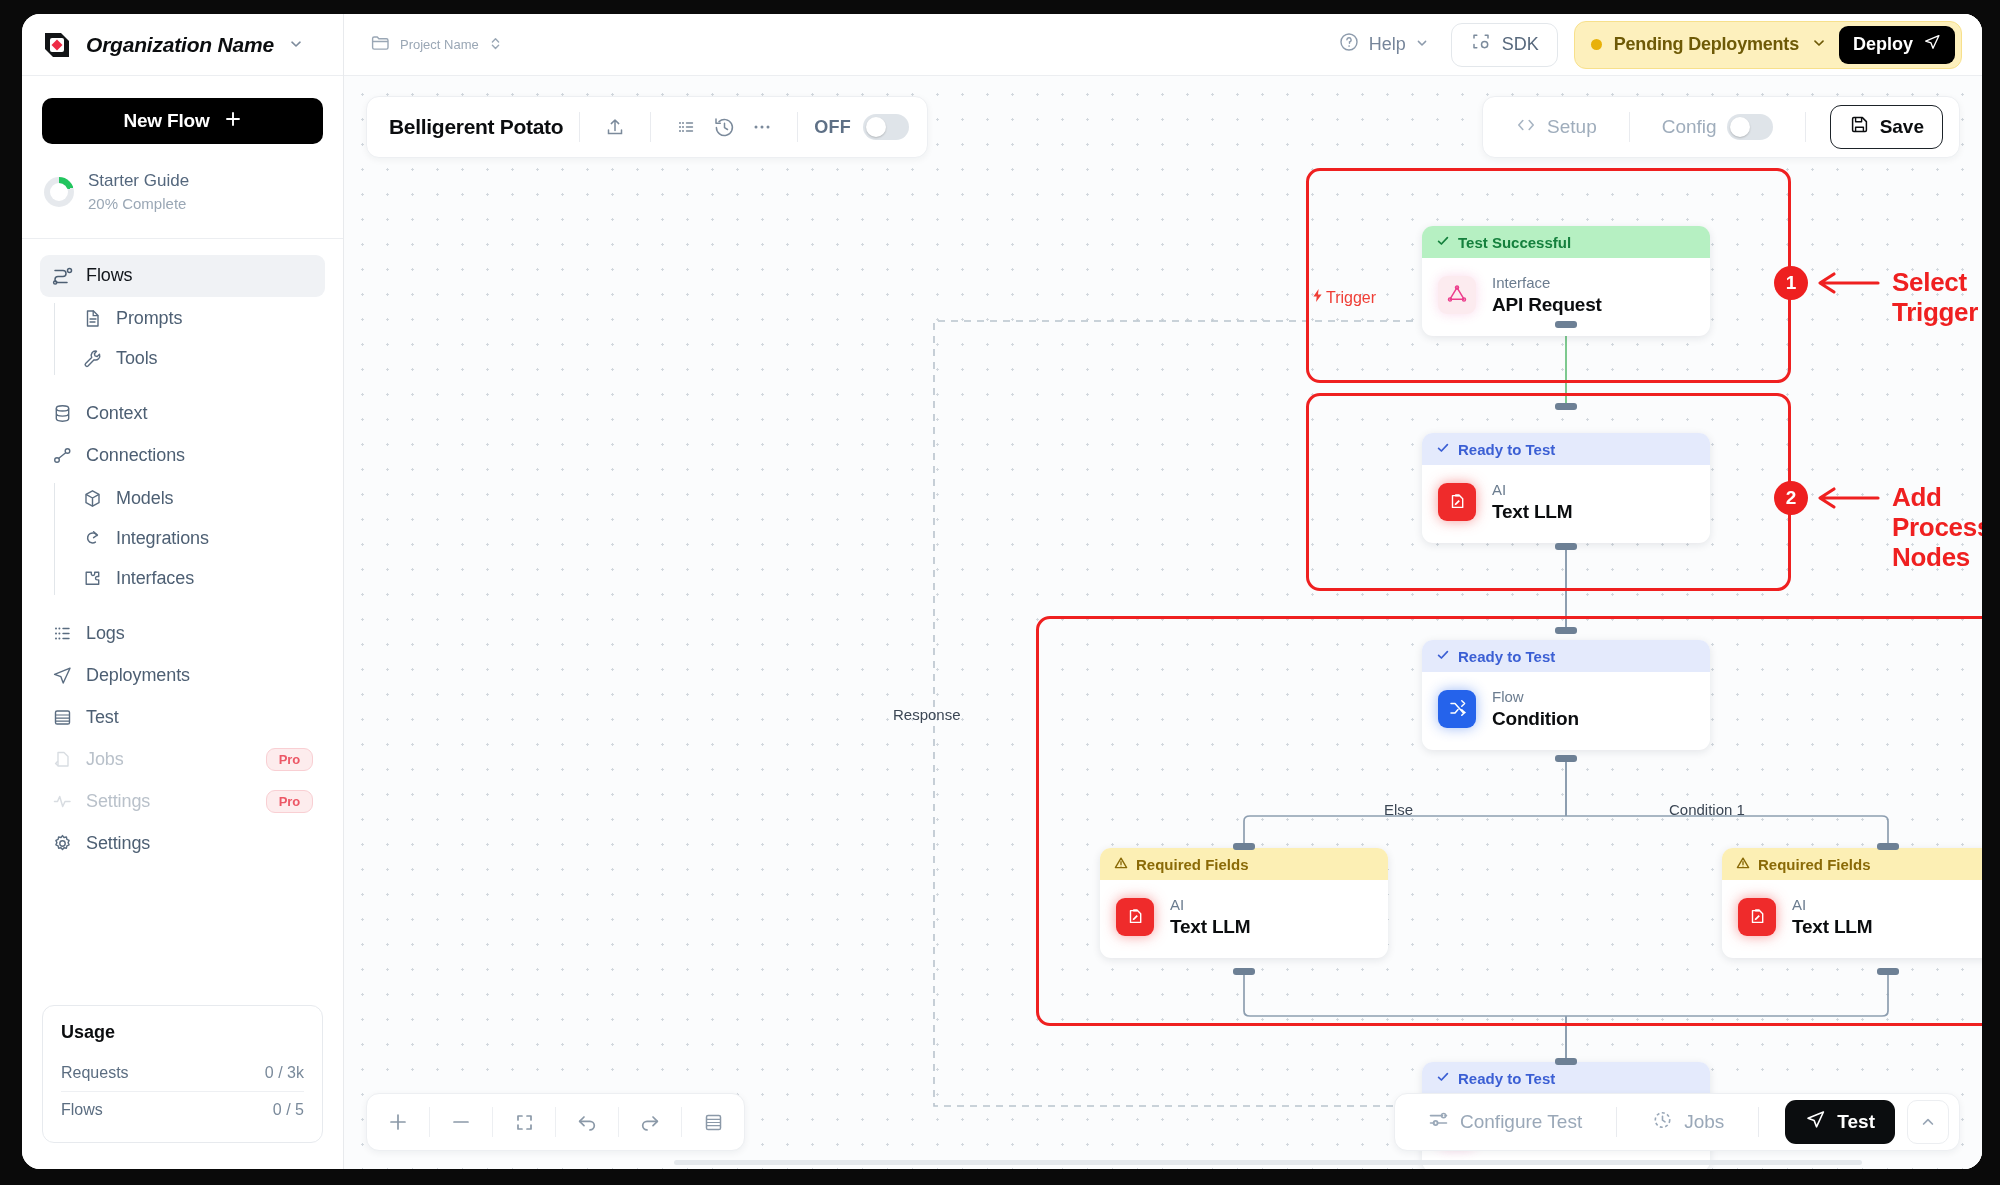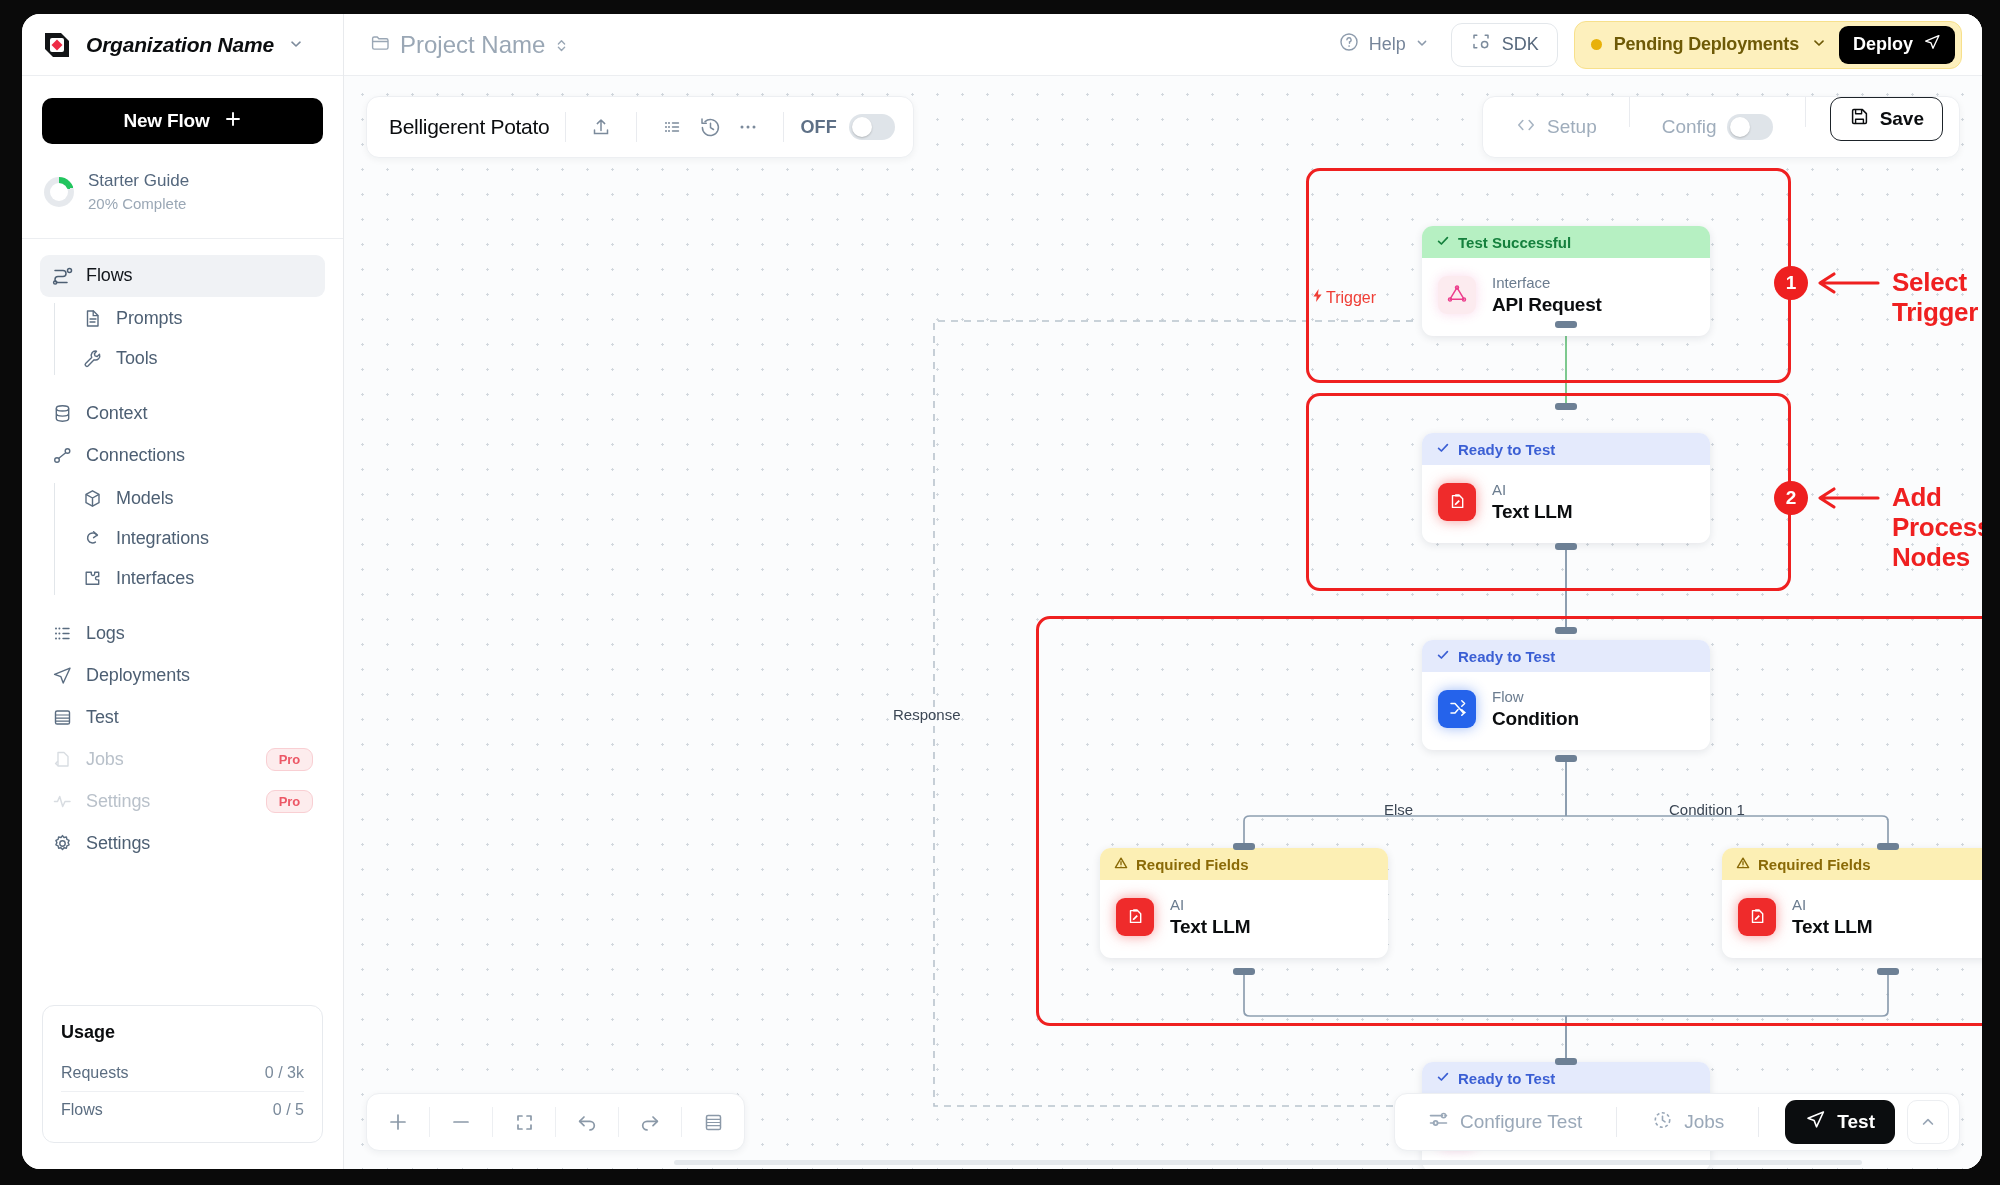--- a/index.html
+++ b/index.html
@@ -124,21 +124,21 @@
 
   .topbar {
     height: 62px; flex: 0 0 62px;
     display: flex; align-items: center;
     padding: 0 20px 0 26px;
     border-bottom: 1px solid #eceef1;
     background: #fff;
   }
   .proj {
     display: flex; align-items: center; gap: 10px;
-    color: #9aa7b5; font-size: 24px;
+    color: #9aa7b5; font-size: 13px;
     cursor: pointer;
   }
   .topbar-right { margin-left: auto; display: flex; align-items: center; gap: 16px; }
   .help-btn {
     display: flex; align-items: center; gap: 9px;
     color: #76859a; font-size: 18px; cursor: pointer;
     padding: 6px 6px;
   }
   .sdk-btn {
     display: flex; align-items: center; gap: 10px;
@@ -174,41 +174,41 @@
     position: absolute; left: 22px; top: 20px;
     height: 62px;
     background: #fff;
     border: 1px solid #edeff2;
     border-radius: 13px;
     box-shadow: 0 2px 7px rgba(18,30,48,0.05);
     display: flex; align-items: center;
     padding: 0 18px 0 22px; gap: 0px;
     z-index: 20;
   }
-  .flow-name { font-size: 21px; font-weight: 400; color: #0b0d0f; letter-spacing: -0.3px; }
+  .flow-name { font-size: 21px; font-weight: 700; color: #0b0d0f; letter-spacing: -0.3px; }
   .tb-div { width: 1px; height: 30px; background: #e9ebef; margin: 0 16px; }
   .tb-icon { width: 38px; height: 38px; display:flex; align-items:center; justify-content:center; cursor:pointer; color:#7b8a9b; border-radius:8px; }
   .off-label { font-size: 18px; font-weight: 600; color: #5e7086; margin-right: 12px; letter-spacing: 0.2px; }
   .toggle {
     width: 46px; height: 26px; border-radius: 14px;
     background: #dfe4e9; position: relative; cursor: pointer; flex:0 0 46px;
   }
   .toggle::after {
     content: ""; position: absolute; top: 3px; left: 3px;
     width: 20px; height: 20px; border-radius: 50%; background: #fff;
     box-shadow: 0 1px 2px rgba(0,0,0,0.2);
   }
 
   .right-toolbar {
     position: absolute; right: 22px; top: 20px;
     height: 62px;
     background: #fff; border: 1px solid #edeff2;
     border-radius: 13px;
     box-shadow: 0 2px 7px rgba(18,30,48,0.05);
-    display: flex; 
+    display: flex; align-items: center;
     padding: 0 16px; z-index: 20;
   }
   .rt-item {
     display: flex; align-items: center; gap: 10px;
     color: #9fadbc; font-size: 19px; font-weight: 500;
     padding: 0 16px; cursor: pointer;
   }
   .save-btn {
     display: flex; align-items: center; gap: 10px;
     border: 1.5px solid #1d2329; border-radius: 11px;

